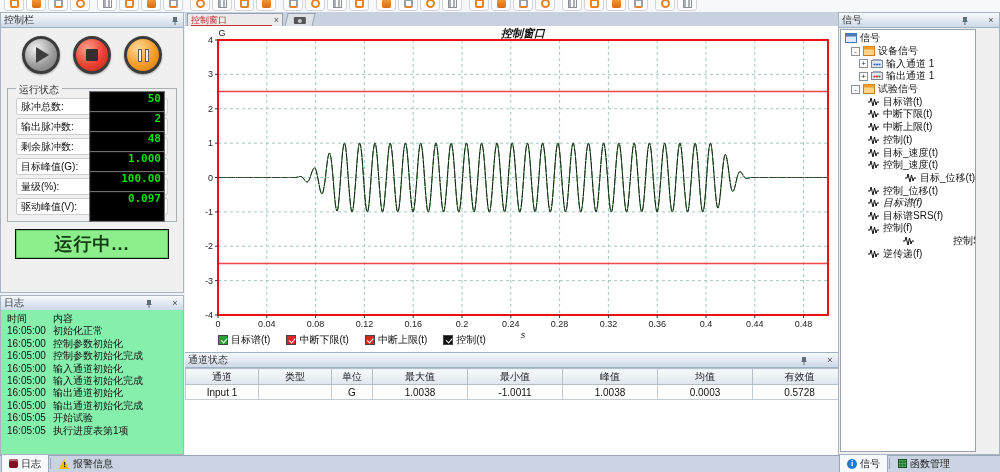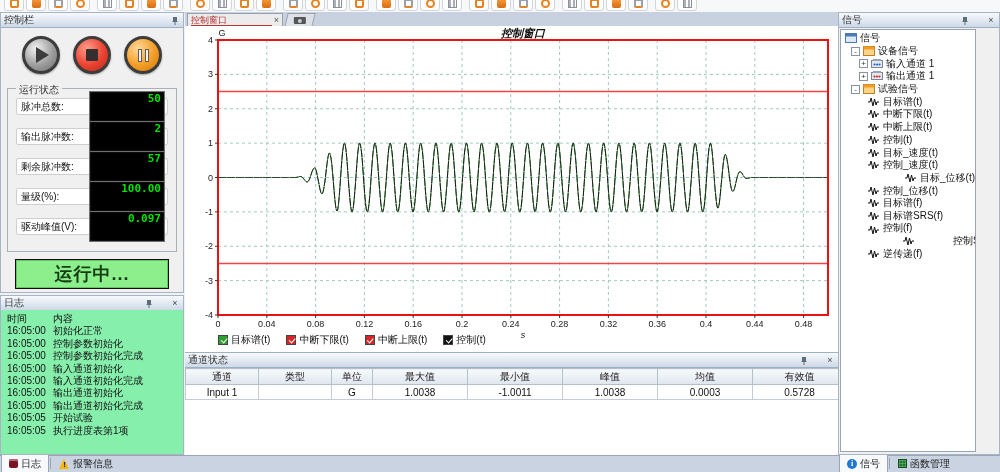--- a/index.html
+++ b/index.html
@@ -32,21 +32,21 @@
   .cbtn.play{background:radial-gradient(circle at 35% 30%,#f2f2f2,#9d9d9d 55%,#6e6e6e)}
   .cbtn.stop{background:radial-gradient(circle at 35% 30%,#ff9d8b,#ec4130 55%,#b62b1a)}
   .cbtn.pause{background:radial-gradient(circle at 35% 30%,#ffd99a,#f49c24 55%,#ce7a10)}
   .tri{width:0;height:0;border-left:13px solid #3d3d3d;border-top:8px solid transparent;border-bottom:8px solid transparent;margin-left:3px}
   .sq{width:12px;height:12px;background:#35302f;border-radius:1px}
   .bars{display:flex;gap:3px}
   .bars i{display:block;width:4px;height:13px;background:#f4f4f4;border:1px solid #5c5c5c;box-sizing:border-box}
   .gbox{position:relative;margin:8px 6px 4px;border:1px solid #a8b0b8;padding:9px 8px 3px}
   .gbox>.gtitle{position:absolute;top:-6px;left:8px;background:#f0f0f0;padding:0 3px;color:#333}
   .frow{display:flex;justify-content:space-between;align-items:center;height:17px;background:#fff;
-    border:1px solid #cfcfcf;border-radius:2px;padding:0 2px 0 4px;margin-bottom:13px;box-sizing:border-box}
+    border:1px solid #cfcfcf;border-radius:2px;padding:0 2px 0 4px;margin-bottom:3px;box-sizing:border-box}
   .fled{width:76px;height:31px;background:#000;color:#00e200;font-family:"DejaVu Sans Mono",monospace;
     font-size:11px;font-weight:bold;text-align:right;line-height:13px;padding-right:3px;box-sizing:border-box;
     border:1px solid #707070;box-shadow:inset 0 0 2px #333}
   .run-box{margin:7px 14px 0;height:28px;background:#8cef8c;border:1px solid #101010;
     box-shadow:inset 0 0 0 1px #65c565;display:flex;align-items:center;justify-content:center;
     font-size:18px;font-weight:bold;color:#143d14;letter-spacing:1px}
   
   .logbody{position:absolute;left:0;right:0;top:14px;bottom:0;background:#86efac;overflow:hidden;padding:3px 0 0 6px}
   .log-header,.log-row{display:flex;height:12.4px;line-height:12.4px;white-space:nowrap}
   .col-time{width:46px;flex:none}
@@ -224,21 +224,25 @@
         <div class="frow">
           <span class="flabel">脉冲总数:</span>
           <span class="fled">50</span>
         </div>
         <div class="frow">
           <span class="flabel">输出脉冲数:</span>
           <span class="fled">2</span>
         </div>
         <div class="frow">
           <span class="flabel">剩余脉冲数:</span>
-          <span class="fled">57</span>
+          <span class="fled">48</span>
+        </div>
+        <div class="frow">
+          <span class="flabel">目标峰值(G):</span>
+          <span class="fled">1.000</span>
         </div>
         <div class="frow">
           <span class="flabel">量级(%):</span>
           <span class="fled">100.00</span>
         </div>
         <div class="frow">
           <span class="flabel">驱动峰值(V):</span>
           <span class="fled">0.097</span>
         </div>
       </div>
@@ -556,21 +560,21 @@
           </svg>
           <span>目标_位移(t)</span>
         </div>
         <div class="tree-row" style="padding-left: 16px;">
           <span class="spacer6"></span>
           <svg width="12" height="10" class="ticon">
             <path d="M0,5 h2 l1,-4 2,8 1.5,-7 1.5,6 1,-3 h2" stroke="#111" stroke-width="1" fill="none"></path>
           </svg>
           <span>控制_位移(t)</span>
         </div>
-        <div class="tree-row" style="padding-left: 16px;">
+        <div class="tree-row" style="padding-left: 16px; font-style: italic;">
           <span class="spacer6"></span>
           <svg width="12" height="10" class="ticon">
             <path d="M0,5 h2 l1,-4 2,8 1.5,-7 1.5,6 1,-3 h2" stroke="#111" stroke-width="1" fill="none"></path>
           </svg>
           <span>目标谱(f)</span>
         </div>
         <div class="tree-row" style="padding-left: 16px;">
           <span class="spacer6"></span>
           <svg width="12" height="10" class="ticon">
             <path d="M0,5 h2 l1,-4 2,8 1.5,-7 1.5,6 1,-3 h2" stroke="#111" stroke-width="1" fill="none"></path>

